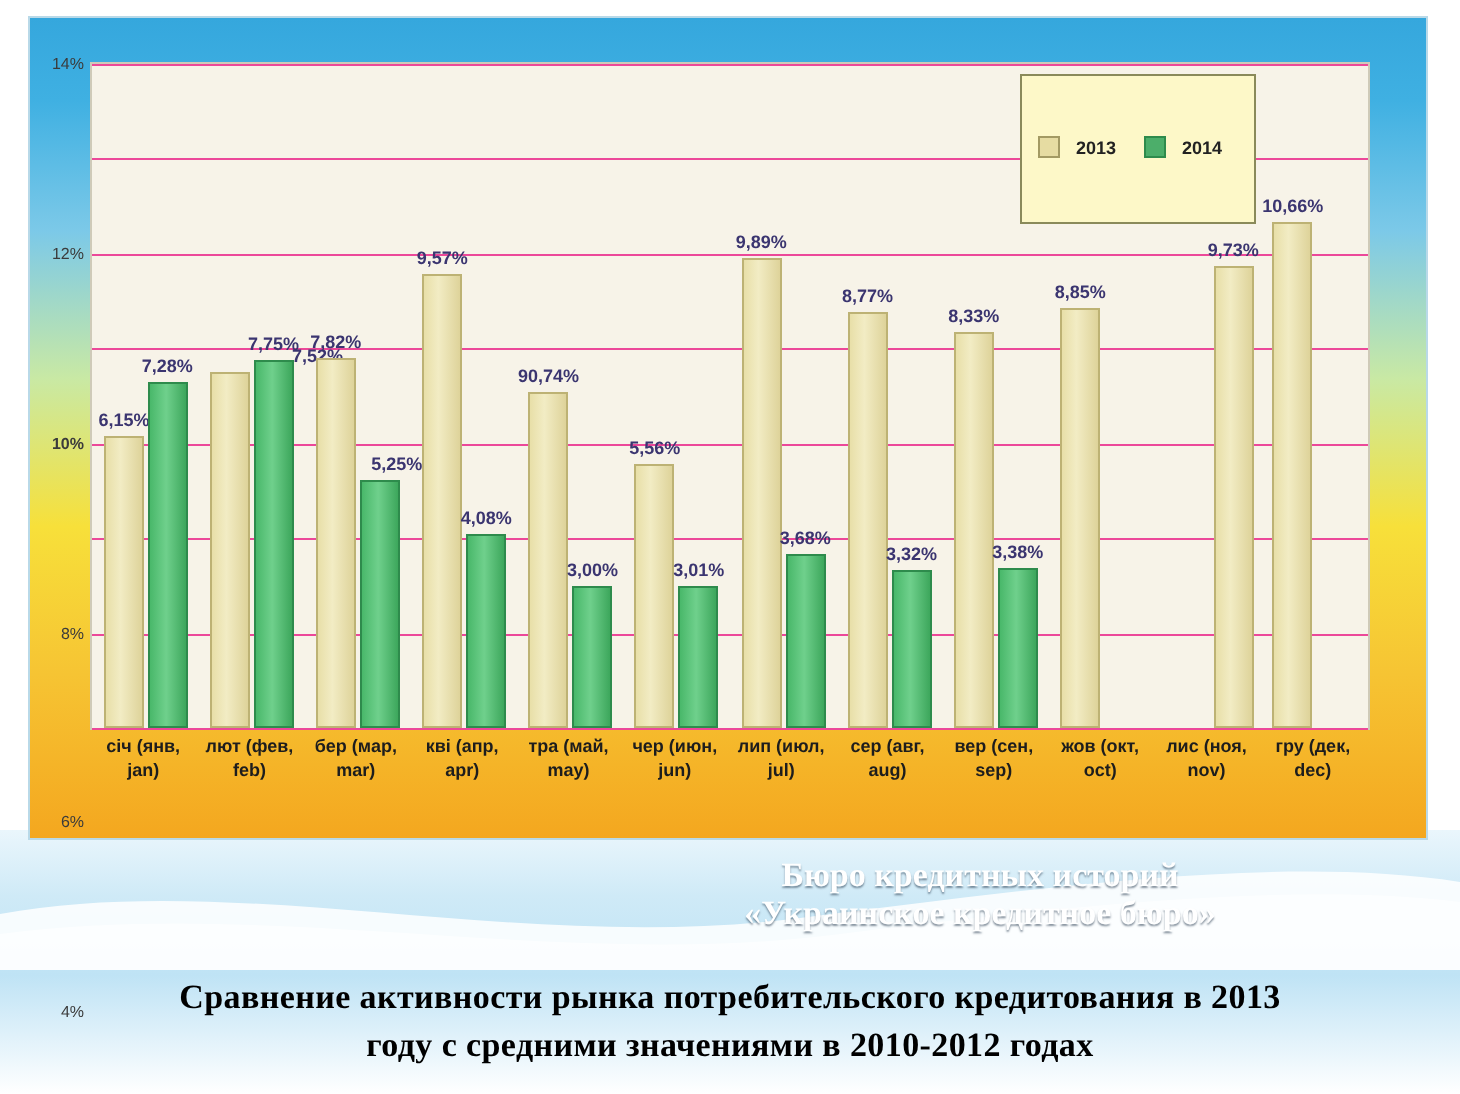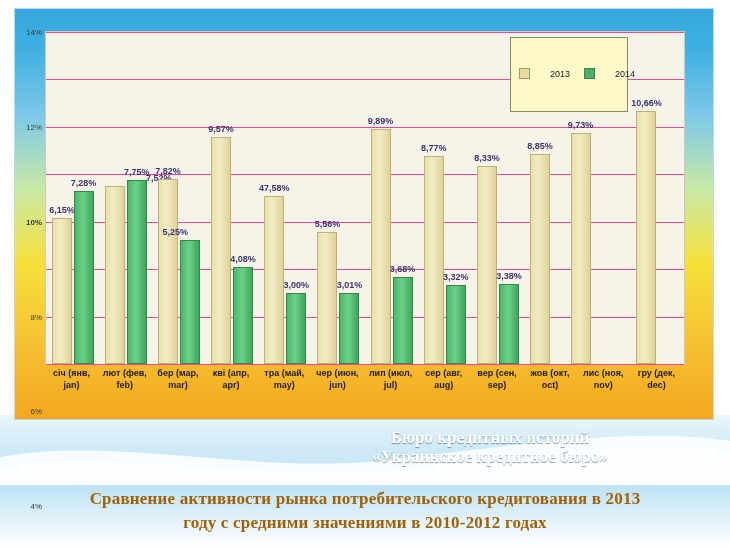--- a/index.html
+++ b/index.html
@@ -157,21 +157,22 @@
     top: 30px;
     display: flex;
     gap: 14px;
     align-items: center;
     font-size: 9px;
     color: #222;
   }
   .legend-item {
     display: flex;
     align-items: center;
-    gap: 20px;
+    gap: 8px;
+    font-weight: bold;
   }
   .swatch {
     width: 9px;
     height: 9px;
     display: inline-block;
   }
   .swatch.s2013 {
     background: #e6dca2;
     border: 1px solid #a39a63;
   }
@@ -198,21 +199,21 @@
   
   #bottom-title {
     position: absolute;
     left: 0;
     top: 487px;
     width: 730px;
     text-align: center;
     font-family: "Liberation Serif", serif;
     font-size: 17px;
     font-weight: bold;
-    color: #a16207;
+    color: #000000;
     line-height: 24px;
     letter-spacing: 0.2px;
   }
 </style>
 </head>
 <body>
 
 <div id="slide">
 
   <div id="blue-wave"></div>
@@ -258,31 +259,31 @@
           <div class="group" style="left: 53.1667px; width: 53.1667px;">
             <div class="bar s2013" style="height: 178.331px; left: 5.58333px;"></div>
             <div class="bar-label" style="left: 15.5833px; bottom: 181.331px; margin-left: 44px;">7,52%</div>
             <div class="bar s2014" style="height: 183.786px; left: 27.5833px;"></div>
             <div class="bar-label" style="left: 37.5833px; bottom: 186.786px;">7,75%</div>
           </div>
           <div class="group" style="left: 106.333px; width: 53.1667px;">
             <div class="bar s2013" style="height: 185.446px; left: 5.58333px;"></div>
             <div class="bar-label" style="left: 15.5833px; bottom: 188.446px;">7,82%</div>
             <div class="bar s2014" style="height: 124.5px; left: 27.5833px;"></div>
-            <div class="bar-label" style="left: 23px; bottom: 127.5px;">5,25%</div>
+            <div class="bar-label" style="left: 46px; bottom: 127.5px;">5,25%</div>
           </div>
           <div class="group" style="left: 159.5px; width: 53.1667px;">
             <div class="bar s2013" style="height: 226.946px; left: 5.58333px;"></div>
             <div class="bar-label" style="left: 15.5833px; bottom: 229.946px;">9,57%</div>
             <div class="bar s2014" style="height: 96.7543px; left: 27.5833px;"></div>
             <div class="bar-label" style="left: 37.5833px; bottom: 99.7543px;">4,08%</div>
           </div>
           <div class="group" style="left: 212.667px; width: 53.1667px;">
             <div class="bar s2013" style="height: 168.134px; left: 5.58333px;"></div>
-            <div class="bar-label" style="left: 15.5833px; bottom: 171.134px;">47,58%</div>
+            <div class="bar-label" style="left: 15.5833px; bottom: 171.134px;">90,74%</div>
             <div class="bar s2014" style="height: 71.1429px; left: 27.5833px;"></div>
             <div class="bar-label" style="left: 37.5833px; bottom: 74.1429px;">3,00%</div>
           </div>
           <div class="group" style="left: 265.833px; width: 53.1667px;">
             <div class="bar s2013" style="height: 131.851px; left: 5.58333px;"></div>
             <div class="bar-label" style="left: 15.5833px; bottom: 134.851px;">5,56%</div>
             <div class="bar s2014" style="height: 71.38px; left: 27.5833px;"></div>
             <div class="bar-label" style="left: 37.5833px; bottom: 74.38px;">3,01%</div>
           </div>
           <div class="group" style="left: 319px; width: 53.1667px;">
@@ -300,21 +301,21 @@
           <div class="group" style="left: 425.333px; width: 53.1667px;">
             <div class="bar s2013" style="height: 197.54px; left: 5.58333px;"></div>
             <div class="bar-label" style="left: 15.5833px; bottom: 200.54px;">8,33%</div>
             <div class="bar s2014" style="height: 80.1543px; left: 27.5833px;"></div>
             <div class="bar-label" style="left: 37.5833px; bottom: 83.1543px;">3,38%</div>
           </div>
           <div class="group" style="left: 478.5px; width: 53.1667px;">
             <div class="bar s2013" style="height: 209.871px; left: 5.58333px;"></div>
             <div class="bar-label" style="left: 15.5833px; bottom: 212.871px;">8,85%</div>
           </div>
-          <div class="group" style="left: 519px; width: 53.1667px;">
+          <div class="group" style="left: 555px; width: 53.1667px;">
             <div class="bar s2013" style="height: 230.74px; left: 5.58333px;"></div>
             <div class="bar-label" style="left: 15.5833px; bottom: 233.74px;">9,73%</div>
           </div>
           <div class="group" style="left: 584.833px; width: 53.1667px;">
             <div class="bar s2013" style="height: 252.794px; left: 5.58333px;"></div>
             <div class="bar-label" style="left: 15.5833px; bottom: 255.794px;">10,66%</div>
           </div>
         </div>
     </div>
 

